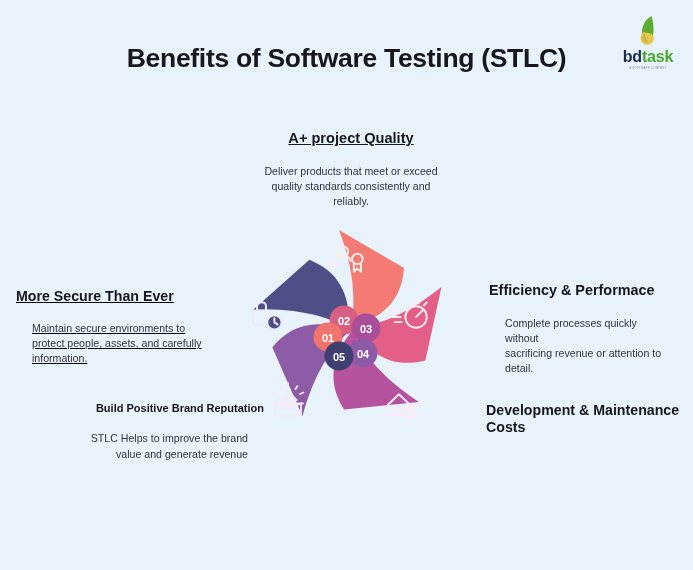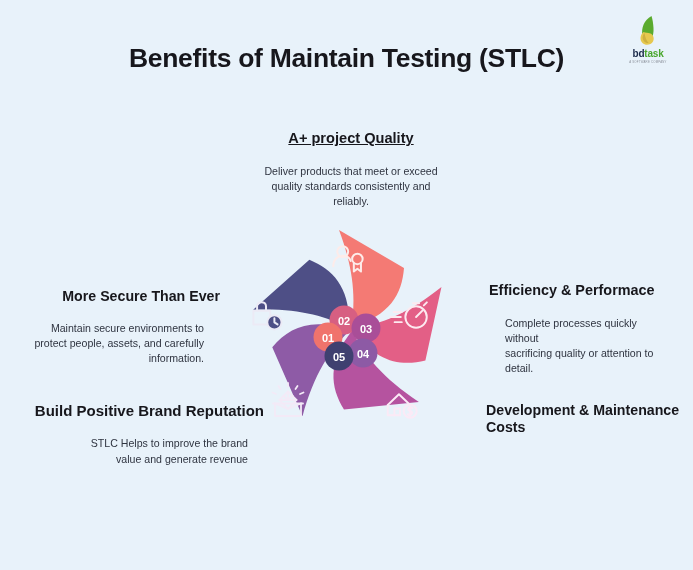--- a/index.html
+++ b/index.html
@@ -41,21 +41,21 @@
     top: 14px;
     width: 62px;
     height: 52px;
     text-align: center;
   }
   .logo-mark {
     display: block;
     margin: 0 auto;
   }
   .logo-word {
-    font-size: 10px;
+    font-size: 16px;
     font-weight: bold;
     line-height: 1;
     margin-top: 1px;
     letter-spacing: -0.2px;
   }
   .logo-word .bd { color: #1b2a4a; }
   .logo-word .task { color: #4aa72e; }
   .logo-tag {
     font-size: 2.8px;
     color: #8a8f99;
@@ -101,37 +101,37 @@
     text-align: left;
   }
   .block-efficiency h3 { font-size: 14.4px; }
 
   .block-cost {
     left: 486px; top: 402px; width: 200px;
     text-align: left;
   }
 
   .block-secure {
-    left: 8px; top: 288px; width: 212px;
-    text-align: right;
+    left: 16px; top: 288px; width: 212px;
+    text-decoration: underline;
   }
 
   .block-brand {
     left: 6px; top: 402px; width: 258px;
     text-align: right;
   }
-  .block-brand h3 { font-size: 15px; margin-bottom: 8px; }
+  .block-brand h3 { font-size: 11px; margin-bottom: 8px; }
   .block-brand p { line-height: 1.5; }
 </style>
 </head>
 <body>
 
 <div id="canvas">
 
-  <div class="page-title">Benefits of Maintain Testing (STLC)</div>
+  <div class="page-title">Benefits of Software Testing (STLC)</div>
 
   <div class="logo">
     <svg class="logo-mark" width="34" height="34" viewBox="0 0 34 34">
       <path d="M20.5 2 C13 6 10 14 11.5 22 C12 26 14 28 16 28 C20 28 23 22 22.5 14 C22.2 9 21.5 5 20.5 2 Z" fill="#5aab2e"></path>
       <path d="M12.5 18 C9 21 8.5 26 11.5 29 C14.5 32 20 31 22 27.5 C23.6 24.6 22.4 21 19.5 19.6 C17 18.4 14.3 18.8 12.5 18 Z" fill="#e6c84f"></path>
       <path d="M13.5 19 C11.2 21.4 11 25 13 27.3 C14.2 28.7 16 29.3 17.7 29 C15.6 27.2 14.2 23.6 13.5 19 Z" fill="#cdb03f"></path>
     </svg>
     <div class="logo-word"><span class="bd">bd</span><span class="task">task</span></div>
     <div class="logo-tag">A SOFTWARE COMPANY</div>
   </div>
@@ -231,21 +231,21 @@
   <div class="block block-quality">
     <h3>A+ project Quality</h3>
     <p>Deliver products that meet or exceed
 quality standards consistently and
 reliably.</p>
   </div>
 
   <div class="block block-efficiency">
     <h3>Efficiency &amp; Performace</h3>
     <p>Complete processes quickly without
-sacrificing quality or attention to
+sacrificing revenue or attention to
 detail.</p>
   </div>
 
   <div class="block block-cost">
     <h3>Development &amp; Maintenance Costs</h3>
   </div>
 
   <div class="block block-secure">
     <h3>More Secure Than Ever</h3>
     <p>Maintain secure environments to

